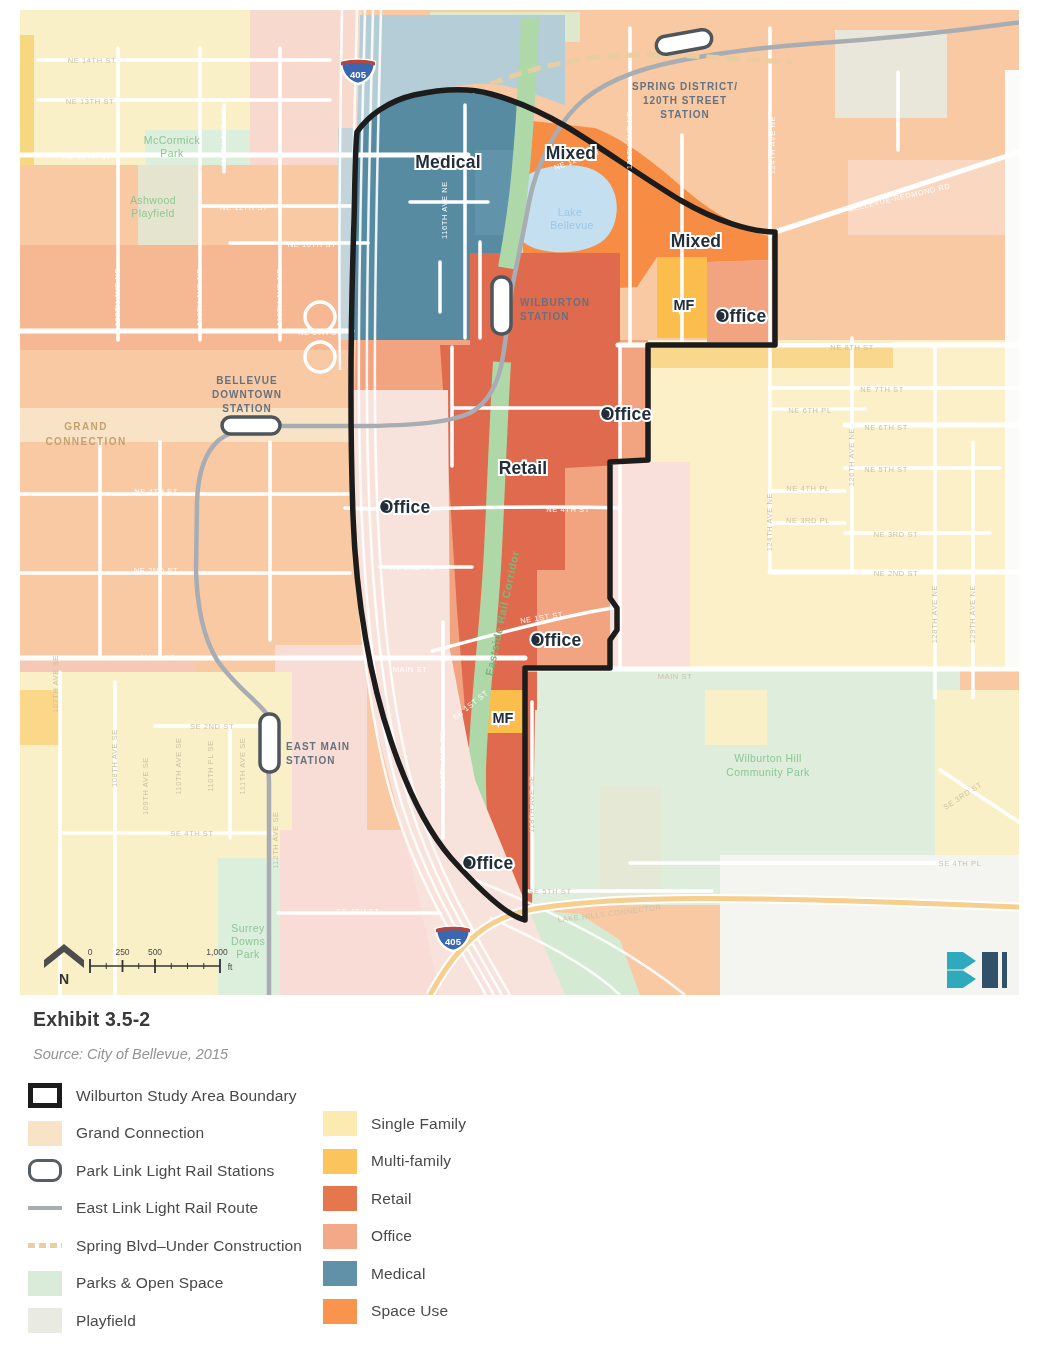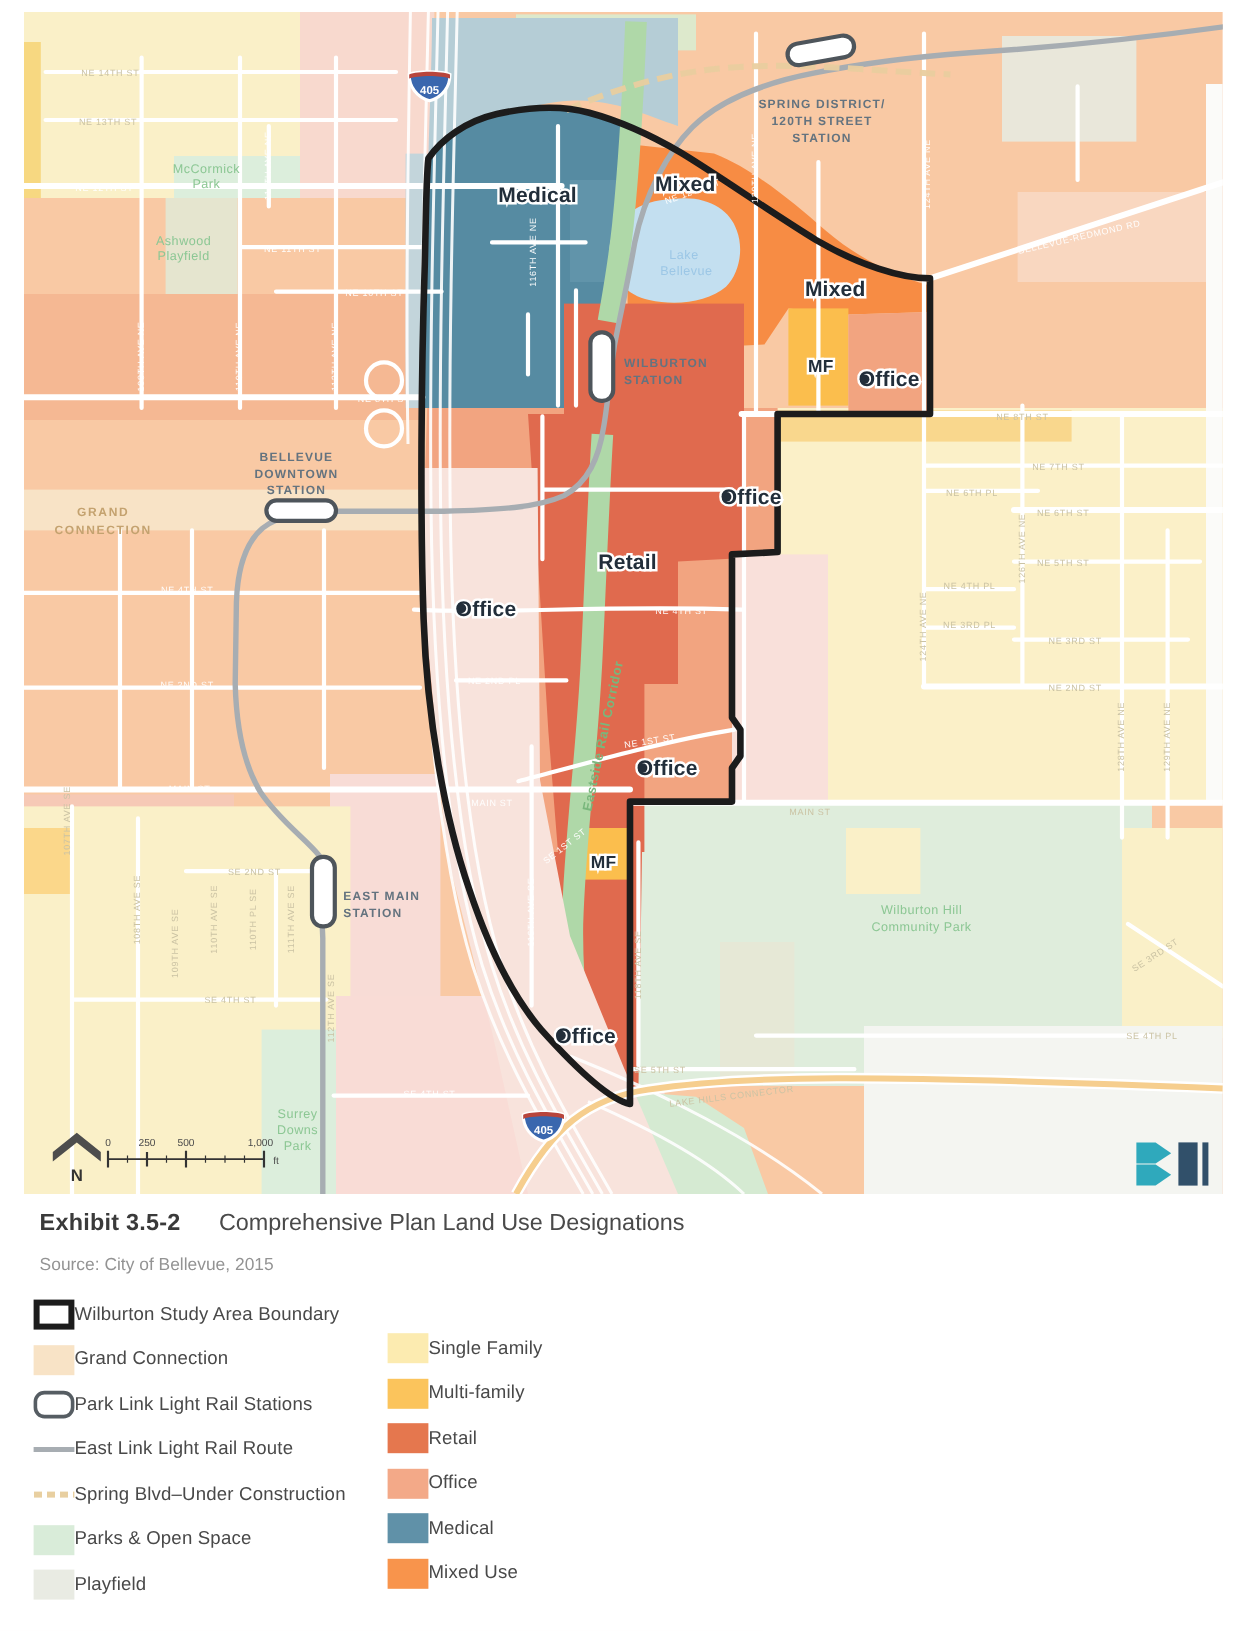--- a/index.html
+++ b/index.html
@@ -14,26 +14,26 @@
   .lbl-park{font-size:10.5px;fill:#8cc794;text-anchor:middle;letter-spacing:.04em;}
   .lbl-lake{font-size:10.5px;fill:#9cc7e6;text-anchor:middle;letter-spacing:.04em;}
   .lbl-use{font-size:17.5px;font-weight:800;fill:#222e3a;stroke:#ffffff;stroke-width:4px;paint-order:stroke;text-anchor:middle;letter-spacing:.01em;}
   .lbl-use.sm{font-size:14.5px;}
   .lbl-corridor{font-size:11px;font-weight:700;fill:#79b77c;text-anchor:middle;letter-spacing:.05em;}
   .lbl-scale{font-size:8.5px;fill:#4a4a4a;text-anchor:middle;}
   .lbl-shield{font-size:9.5px;font-weight:700;fill:#ffffff;text-anchor:middle;}
   .caption{position:absolute;left:33px;top:1008px;display:flex;align-items:baseline;gap:32px;}
   .caption .exh{font-size:19.5px;font-weight:700;color:#3a3a3a;letter-spacing:.01em;}
   .caption .ttl{font-size:19.5px;color:#4a4a4a;}
-  .source{position:absolute;left:33px;top:1046px;font-size:14.5px;color:#939393;}
+  .source{position:absolute;left:33px;top:1046px;font-size:14.5px;font-style:italic;color:#939393;}
   .legend{position:absolute;left:0;top:1083px;width:1039px;}
   .lcol{position:absolute;top:0;display:flex;flex-direction:column;gap:12.5px;}
   .lcol.c1{left:28px;}
   .lcol.c2{left:323px;margin-top:28px;}
-  .lrow{display:flex;align-items:center;height:25px;}
+  .lrow{display:flex;align-items:center;gap:14px;height:25px;}
   .sw{width:34px;height:25px;flex:none;}
   .sw-boundary{background:#fff;border:5px solid #1c1c1c;box-sizing:border-box;}
   .sw-gc{background:#F8E3C6;}
   .sw-station{background:#fff;border:3px solid #565d63;border-radius:9px;box-sizing:border-box;height:23px;}
   .sw-route{background:linear-gradient(180deg,rgba(0,0,0,0) 0 10px,#a7adb2 10px 14px,rgba(0,0,0,0) 14px);}
   .sw-dash{height:5px;background:repeating-linear-gradient(90deg,#e8cfa0 0 7px,rgba(0,0,0,0) 7px 11px);}
   .sw-parks{background:#D9ECD9;}
   .sw-bldg{background:#E9EBE3;}
   .sw-sf{background:#FCEBB0;}
   .sw-mf{background:#FBC45C;}
@@ -296,21 +296,20 @@
       <path d="M2,2 L18,2 L31,11 L18,19.5 L2,19.5 Z" fill="#2FA9BC"></path>
       <path d="M2,20.5 L18,20.5 L31,29 L18,38 L2,38 Z" fill="#2FA9BC"></path>
       <rect x="37" y="2" width="16" height="36" fill="#31506A"></rect>
       <rect x="57" y="2" width="5" height="36" fill="#31506A"></rect>
     </g>
   </svg>
   </div>
 
   <div class="caption">
     <span class="exh">Exhibit 3.5-2</span>
-    <span class="ttl">Comprehensive Plan Land Use Designations</span>
   </div>
   <div class="source">Source: City of Bellevue, 2015</div>
 
   <div class="legend">
     <div class="lcol c1">
       <div class="lrow">
         <span class="sw sw-boundary"></span>
         <span class="llabel">Wilburton Study Area Boundary</span>
       </div>
       <div class="lrow">
@@ -354,18 +353,18 @@
       <div class="lrow">
         <span class="sw sw-office"></span>
         <span class="llabel">Office</span>
       </div>
       <div class="lrow">
         <span class="sw sw-med"></span>
         <span class="llabel">Medical</span>
       </div>
       <div class="lrow">
         <span class="sw sw-mixed"></span>
-        <span class="llabel">Mixed Use</span>
+        <span class="llabel">Space Use</span>
       </div>
     </div>
   </div>
 
 </div>
 
 </body></html>

